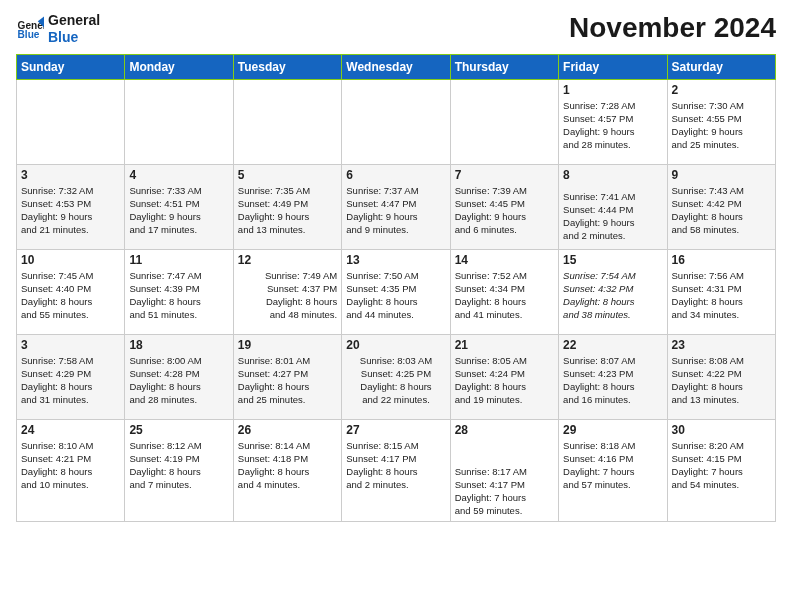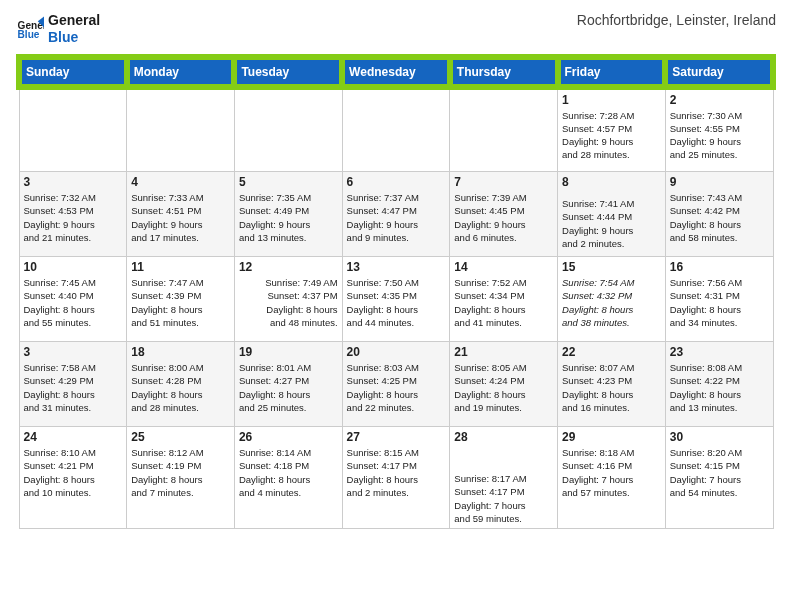--- a/index.html
+++ b/index.html
@@ -47,21 +47,21 @@
       border-collapse: collapse;
       table-layout: fixed;
     }
     .calendar th {
       background: #1565c0;
       color: #fff;
       font-size: 12px;
       font-weight: bold;
       padding: 5px 4px;
       text-align: left;
-      border: 6px solid #84cc16;
+      border: 1px solid #84cc16;
     }
     .calendar td {
       border: 1px solid #ccc;
       vertical-align: top;
       padding: 3px 4px;
       font-size: 10px;
       color: #222;
       background: #fff;
       height: 85px;
       width: calc(100%/7);
@@ -94,21 +94,21 @@
         <text x="2" y="18" font-size="13" font-weight="bold" fill="#1a1a1a">General</text>
         <text x="2" y="30" font-size="13" font-weight="bold" fill="#1565c0">Blue</text>
         <polygon points="28,8 36,2 36,16" fill="#1565c0"></polygon>
       </svg>
       <div style="display:flex;flex-direction:column;line-height:1.2;">
         <span style="font-size:14px;font-weight:bold;color:#1a1a1a;">General</span>
         <span style="font-size:14px;font-weight:bold;color:#1565c0;">Blue</span>
       </div>
     </div>
     <div class="title-area">
-      <div class="location">Rochfortbridge, Leinster, Ireland</div>
+      <div class="month-title">November 2024</div>
     </div>
   </div>
 
   <table class="calendar">
     <thead>
       <tr>
         <th>Sunday</th>
         <th>Monday</th>
         <th>Tuesday</th>
         <th>Wednesday</th>
@@ -258,21 +258,21 @@
           </td>
           <td>
             <span class="day-num">19</span>
             <div class="day-info" style="white-space: pre-line;">Sunrise: 8:01 AM
 Sunset: 4:27 PM
 Daylight: 8 hours
 and 25 minutes.</div>
           </td>
           <td>
             <span class="day-num">20</span>
-            <div class="day-info" style="white-space: pre-line;">Sunrise: 8:03 AM
+            <div class="day-info" style="white-space: pre-line; text-align: center;">Sunrise: 8:03 AM
 Sunset: 4:25 PM
 Daylight: 8 hours
 and 22 minutes.</div>
           </td>
           <td>
             <span class="day-num">21</span>
             <div class="day-info" style="white-space: pre-line;">Sunrise: 8:05 AM
 Sunset: 4:24 PM
 Daylight: 8 hours
 and 19 minutes.</div>

